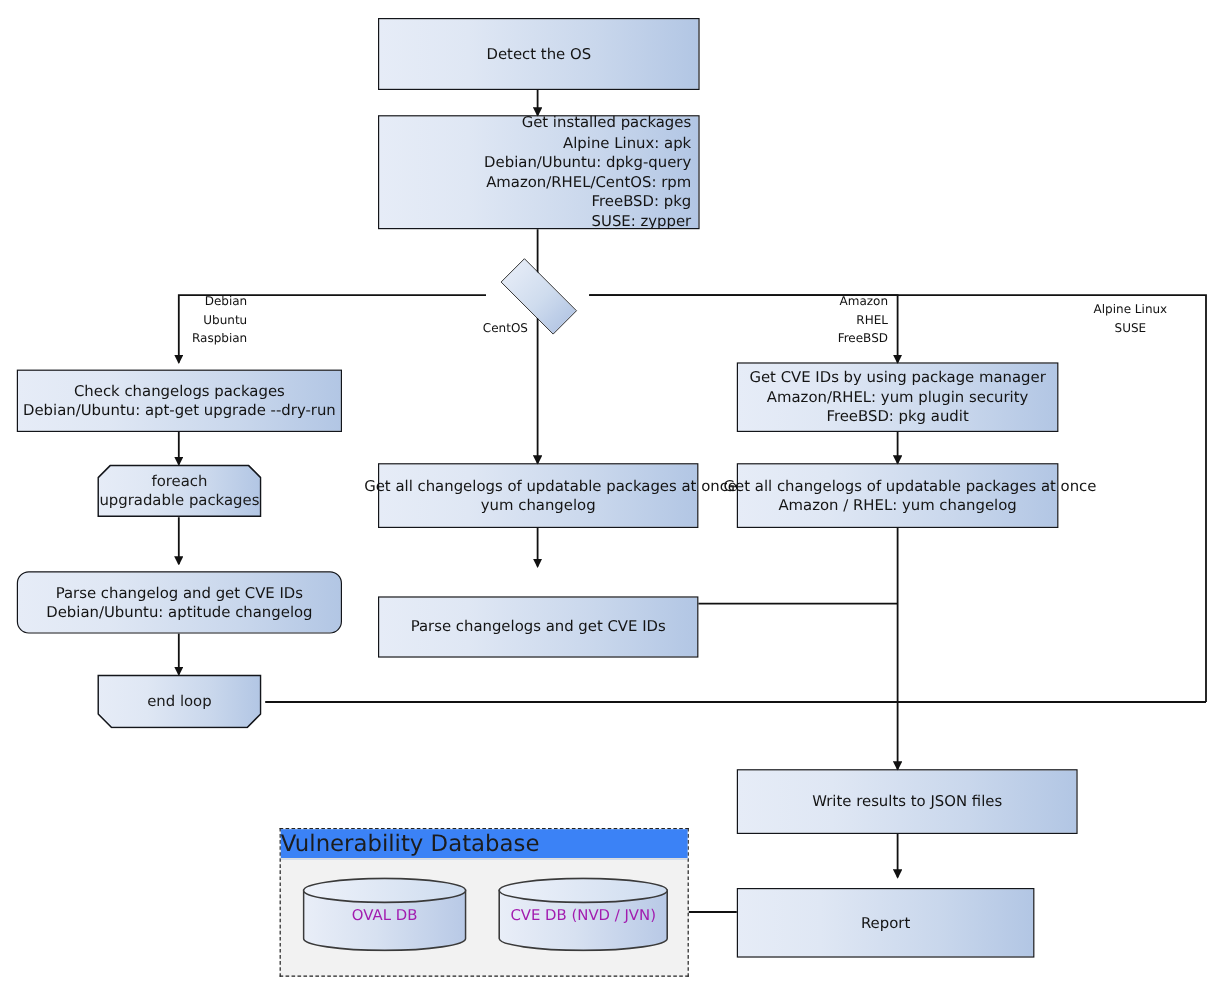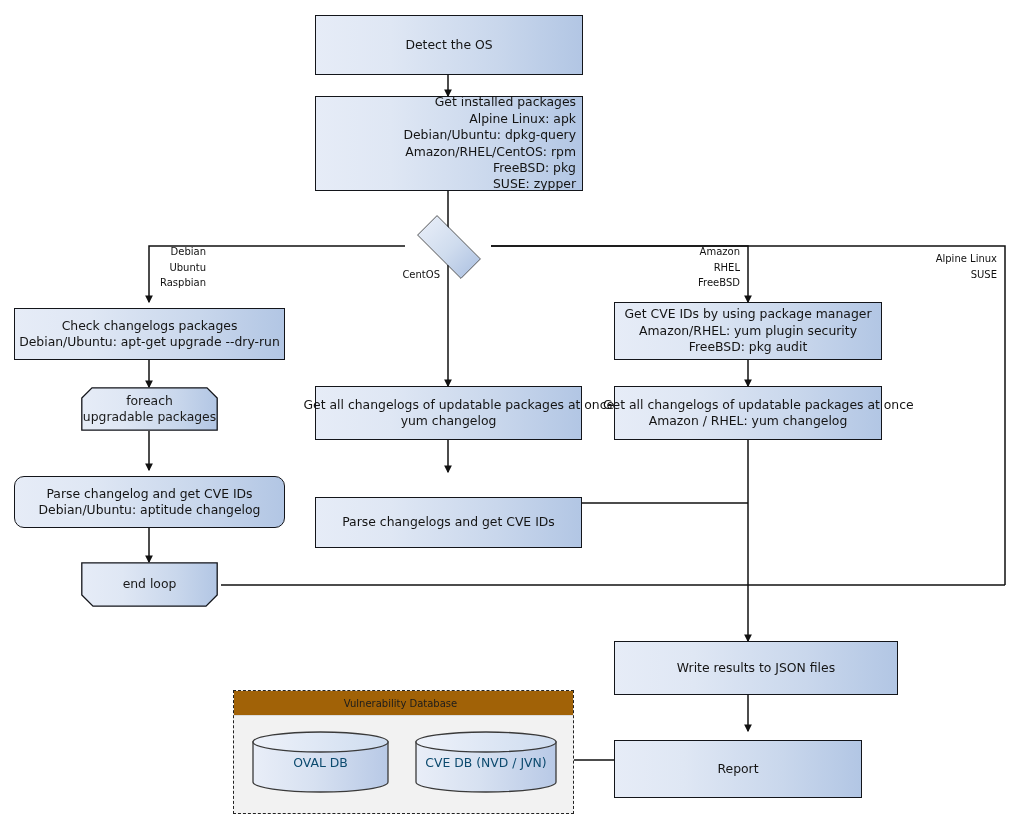--- a/index.html
+++ b/index.html
@@ -85,32 +85,32 @@
   #vuln-group {
     position: absolute;
     box-sizing: border-box;
     border: 1.6px dashed #222222;
     background: #f2f2f2;
   }
   #vuln-group .vuln-header {
     box-sizing: border-box;
     height: 25px;
     border-bottom: 1px solid #dcdcdc;
-    background: #a16207;
+    background: #3b82f6;
     display: flex;
     align-items: center;
-    justify-content: center;
+    justify-content: flex-start;
     padding-right: 6px;
-    font-size: 10px;
+    font-size: 19px;
     color: #1c1c1c;
   }
   .cylinder {
     position: absolute;
     font-size: 12.4px;
-    color: #0c4a6e;
+    color: #a21caf;
   }
   .cylinder svg { position: absolute; left: 0; top: 0; }
   .cylinder .cyl-label {
     position: absolute;
     left: 0; right: 0;
     top: 50%;
     transform: translateY(-50%);
     text-align: center;
     z-index: 3;
     white-space: nowrap;
@@ -200,21 +200,21 @@
   <div class="edge-label" style="left:330px; top:267px; width:110px;">
     <div>CentOS</div>
   </div>
 
   <div class="edge-label" style="left:630px; top:244px; width:110px;">
     <div>Amazon</div>
     <div>RHEL</div>
     <div>FreeBSD</div>
   </div>
 
-  <div class="edge-label" style="left:887px; top:251px; width:110px;">
+  <div class="edge-label" style="left:887px; top:251px; width:110px;text-align:center;">
     <div>Alpine Linux</div>
     <div>SUSE</div>
   </div>
 
   <div class="node" style="left:14px; top:308px; width:271px; height:52px;">
     <div class="lines">
       <div>Check changelogs packages</div>
       <div>Debian/Ubuntu: apt-get upgrade --dry-run</div>
     </div>
   </div>

